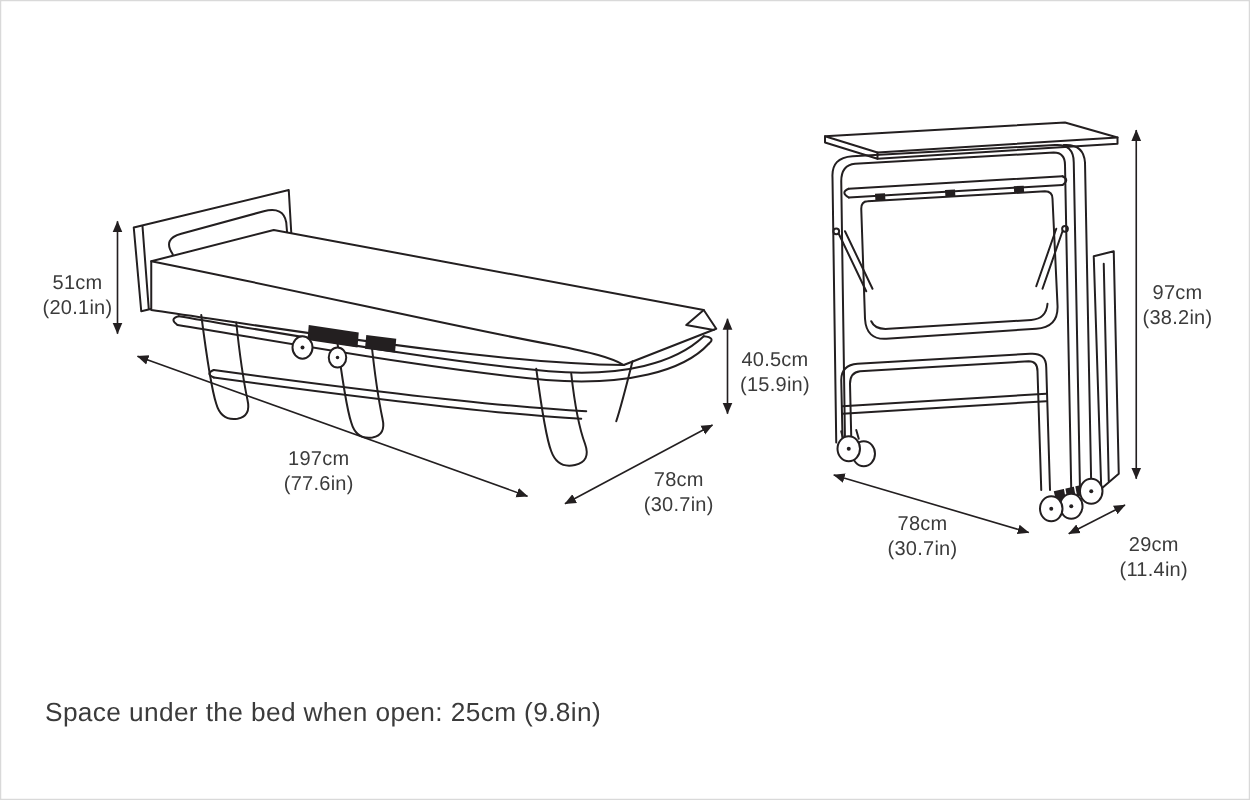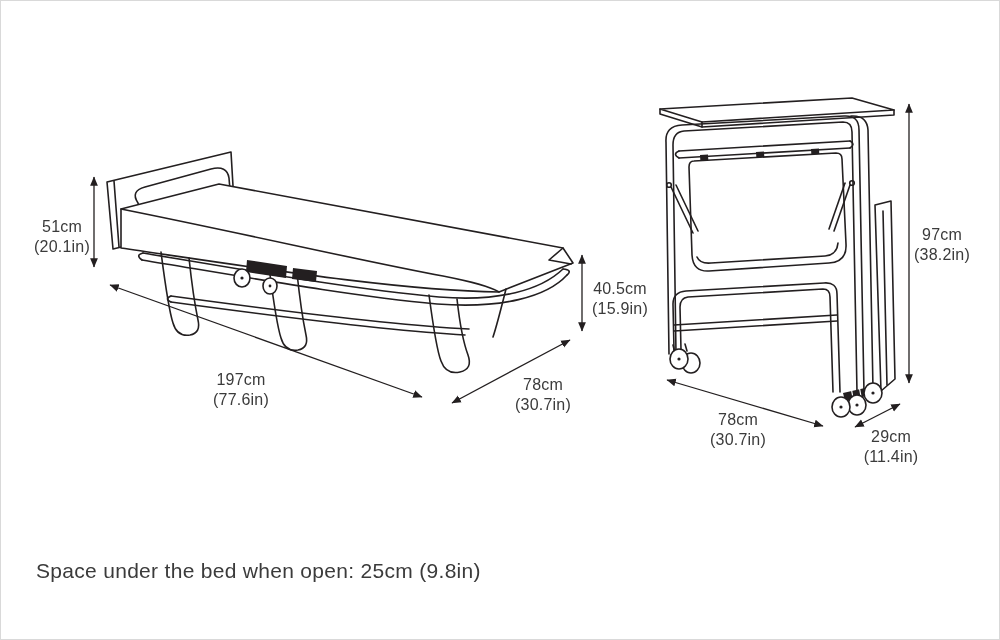--- a/index.html
+++ b/index.html
@@ -173,21 +173,21 @@
       <path d="M666,379 L822,425" marker-start="url(#ah)" marker-end="url(#ah)"></path>
       <path d="M854,426 L899,403" marker-start="url(#ah)" marker-end="url(#ah)"></path>
     </g>
   </svg>
 
   <div class="dim" style="left:1px;top:216px;">
     <div>51cm</div>
     <div>(20.1in)</div>
   </div>
 
-  <div class="dim" style="left:180px;top:357px;margin-top:12px;">
+  <div class="dim" style="left:194px;top:357px;">
     <div>197cm</div>
     <div>(77.6in)</div>
   </div>
 
   <div class="dim" style="left:482px;top:374px;">
     <div>78cm</div>
     <div>(30.7in)</div>
   </div>
 
   <div class="dim" style="left:559px;top:278px;">
@@ -198,21 +198,21 @@
   <div class="dim" style="left:881px;top:224px;">
     <div>97cm</div>
     <div>(38.2in)</div>
   </div>
 
   <div class="dim" style="left:677px;top:409px;">
     <div>78cm</div>
     <div>(30.7in)</div>
   </div>
 
-  <div class="dim" style="left:830px;top:426px;">
+  <div class="dim" style="left:862px;top:426px;">
     <div>29cm</div>
     <div>(11.4in)</div>
   </div>
 
   <div class="notes">
     <div>Space under the bed when open: 25cm (9.8in)</div>
   </div>
 
 </div>
 

